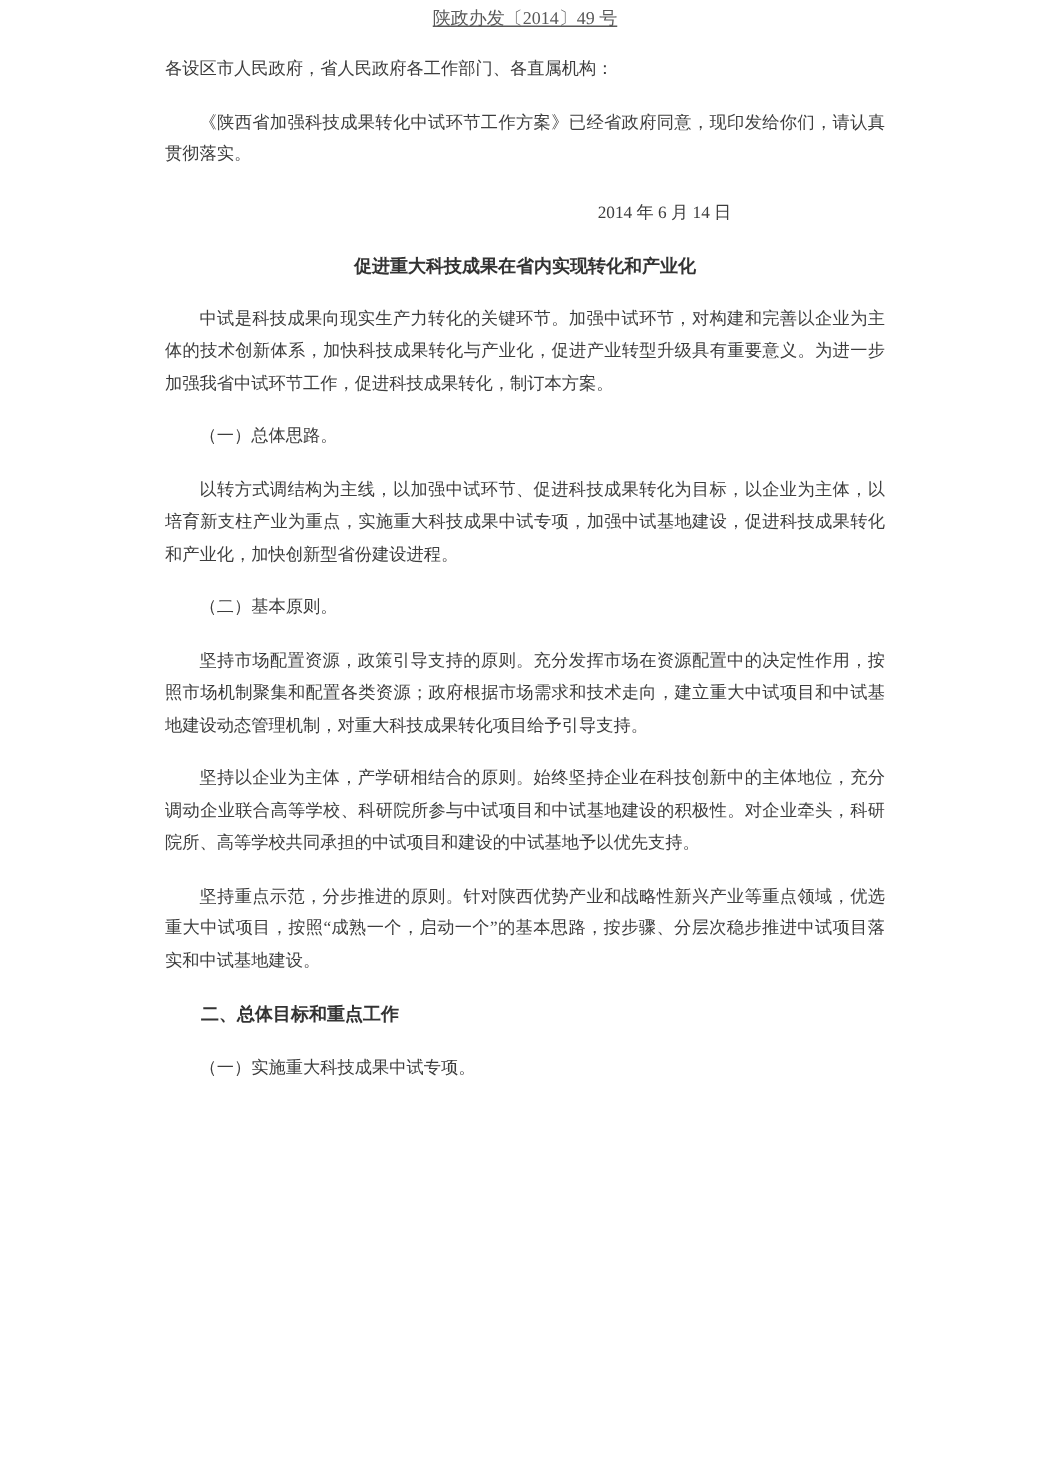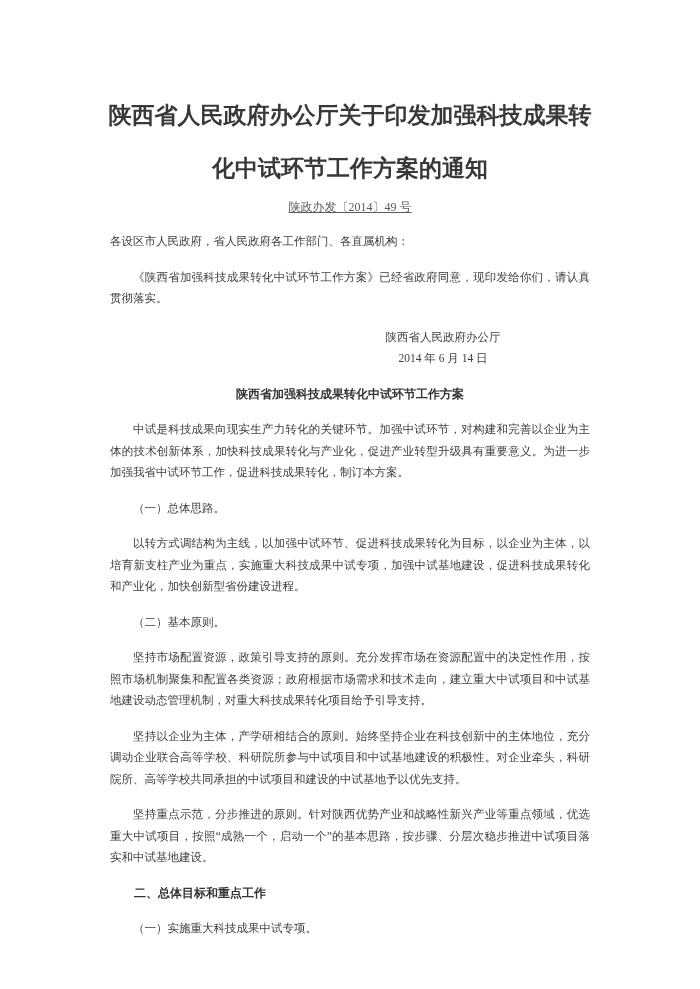--- a/index.html
+++ b/index.html
@@ -34,36 +34,34 @@
   }
   .content p.section-heading{
     font-weight:bold;font-size:12px;color:#333333;
   }
 </style>
 </head>
 <body>
 
 <div class="page">
 
-  <h1 class="notice-title">陕西省人民政府办公厅关于印发加强科技成果转化中试环节工作方案的通知</h1>
 
   <div class="doc-number">陕政办发〔2014〕49 号</div>
 
   <div class="content">
 
     <p class="salutation">各设区市人民政府，省人民政府各工作部门、各直属机构：</p>
 
     <p>《陕西省加强科技成果转化中试环节工作方案》已经省政府同意，现印发给你们，请认真贯彻落实。</p>
 
     <div class="signature-block">
-      <p>陕西省人民政府办公厅</p>
       <p>2014 年 6 月 14 日</p>
     </div>
 
-    <p class="plan-title">陕西省加强科技成果转化中试环节工作方案</p>
+    <p class="plan-title">促进重大科技成果在省内实现转化和产业化</p>
 
     <p>中试是科技成果向现实生产力转化的关键环节。加强中试环节，对构建和完善以企业为主体的技术创新体系，加快科技成果转化与产业化，促进产业转型升级具有重要意义。为进一步加强我省中试环节工作，促进科技成果转化，制订本方案。</p>
     <p>（一）总体思路。</p>
     <p>以转方式调结构为主线，以加强中试环节、促进科技成果转化为目标，以企业为主体，以培育新支柱产业为重点，实施重大科技成果中试专项，加强中试基地建设，促进科技成果转化和产业化，加快创新型省份建设进程。</p>
     <p>（二）基本原则。</p>
     <p>坚持市场配置资源，政策引导支持的原则。充分发挥市场在资源配置中的决定性作用，按照市场机制聚集和配置各类资源；政府根据市场需求和技术走向，建立重大中试项目和中试基地建设动态管理机制，对重大科技成果转化项目给予引导支持。</p>
     <p>坚持以企业为主体，产学研相结合的原则。始终坚持企业在科技创新中的主体地位，充分调动企业联合高等学校、科研院所参与中试项目和中试基地建设的积极性。对企业牵头，科研院所、高等学校共同承担的中试项目和建设的中试基地予以优先支持。</p>
     <p>坚持重点示范，分步推进的原则。针对陕西优势产业和战略性新兴产业等重点领域，优选重大中试项目，按照“成熟一个，启动一个”的基本思路，按步骤、分层次稳步推进中试项目落实和中试基地建设。</p>
     <p class="section-heading">二、总体目标和重点工作</p>
     <p>（一）实施重大科技成果中试专项。</p>

